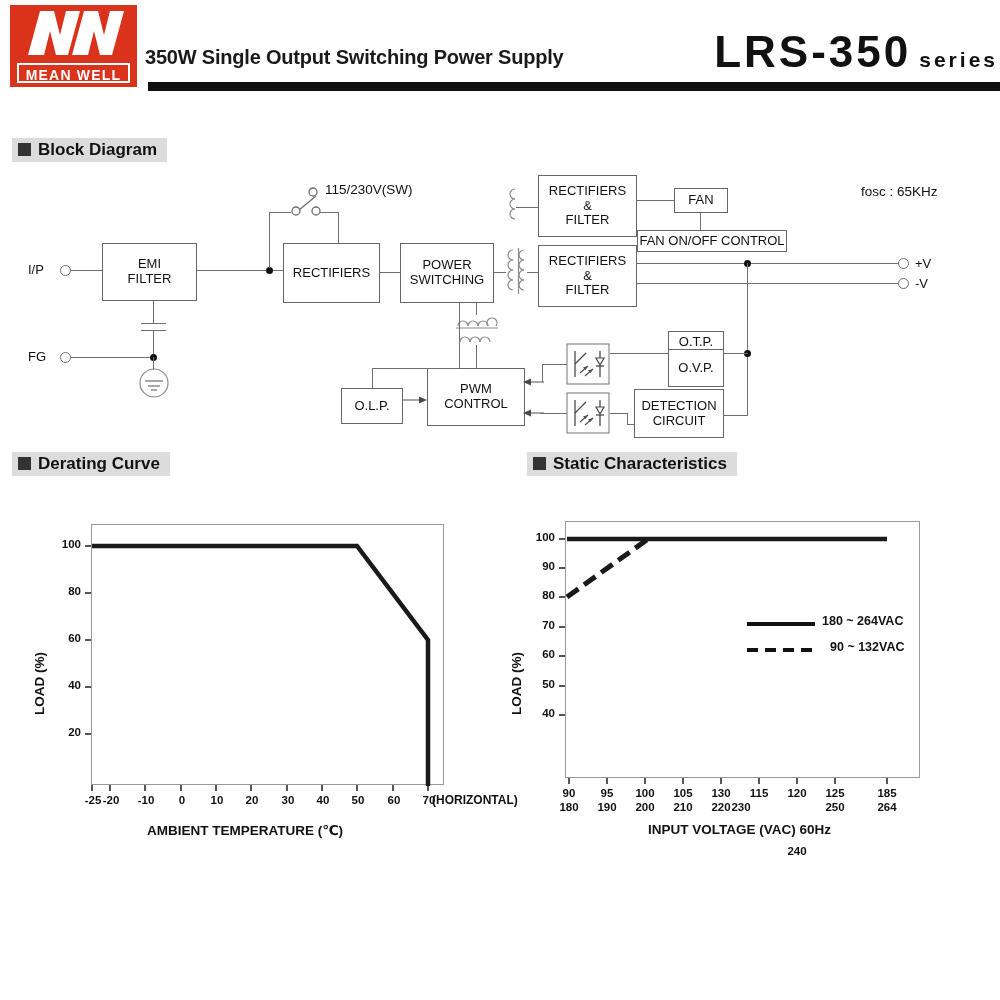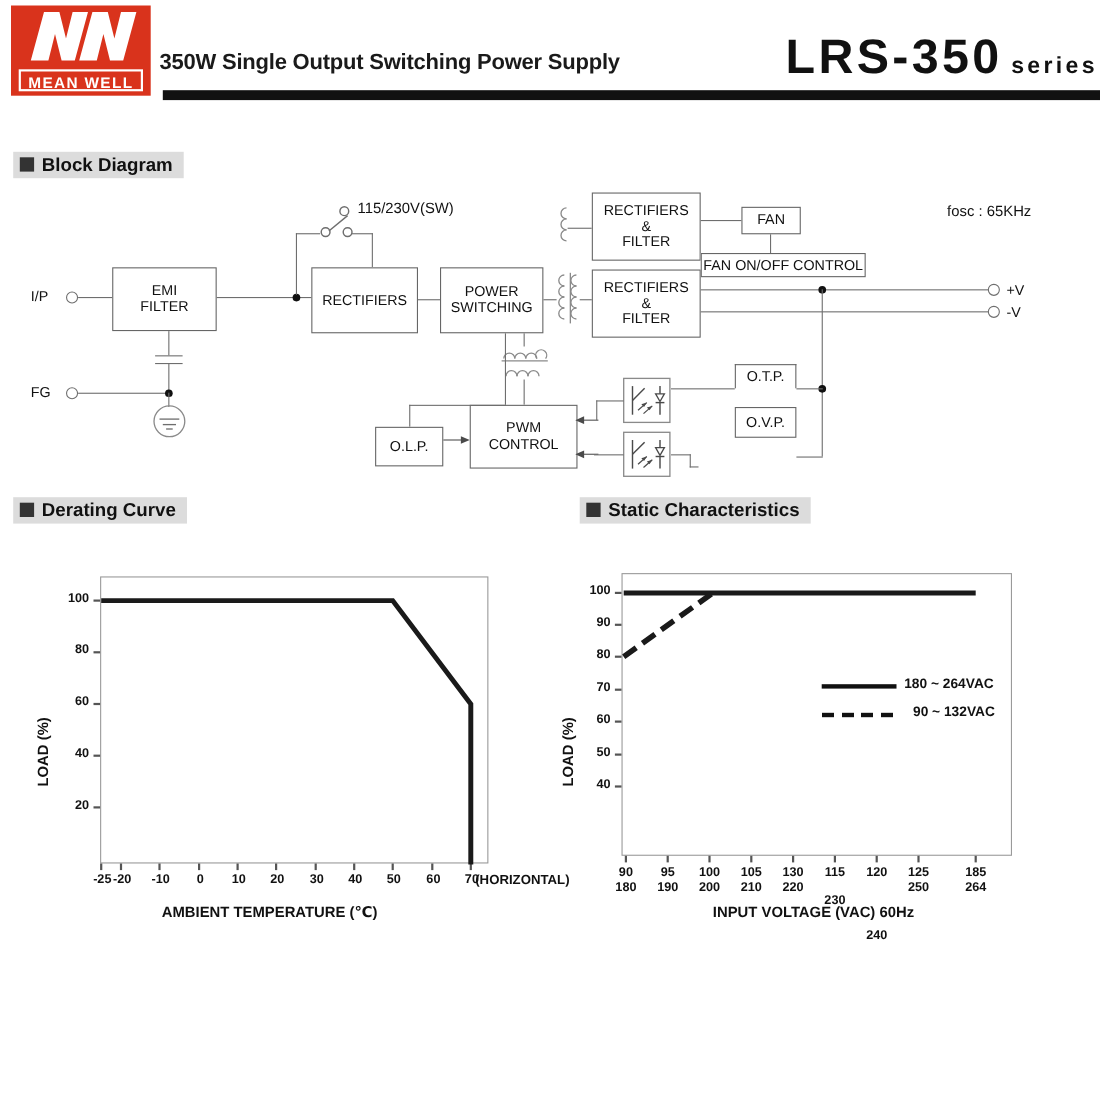--- a/index.html
+++ b/index.html
@@ -281,28 +281,34 @@
   <div class="wire wh" style="left:540px;top:253px;width:27px;"></div>
   <svg style="position:absolute;left:523px;top:244px;" width="22" height="18">
     <line x1="21" y1="9" x2="7" y2="9" stroke="#6e6e6e" stroke-width="1.2"></line>
     <polygon points="0,9 8,5.5 8,12.5" fill="#4a4a4a"></polygon>
   </svg>
 
   <div class="wire wh" style="left:610px;top:193px;width:58px;"></div>
   <div class="bx" style="left:668px;top:171px;width:56px;height:22px;border-bottom:none;">
     <span>O.T.P.</span>
   </div>
-  <div class="bx" style="left:668px;top:210px;width:56px;height:28px;">
+  <div class="bx" style="left:668px;top:189px;width:56px;height:38px;">
     <span>O.V.P.</span>
   </div>
   <div class="wire wh" style="left:724px;top:193px;width:24px;"></div>
 
   <div class="wire wh" style="left:610px;top:253px;width:18px;"></div>
   <div class="wire wv" style="left:627px;top:253px;height:12px;"></div>
   <div class="wire wh" style="left:627px;top:264px;width:8px;"></div>
+  <div class="bx" style="left:634px;top:229px;width:90px;height:49px;">
+    <div>
+      <div>DETECTION</div>
+      <div>CIRCUIT</div>
+    </div>
+  </div>
   <div class="wire wh" style="left:724px;top:255px;width:24px;"></div>
 </div>
 
 <div class="sechdr" style="left:12px;top:452px;">
   <span class="bullet"></span><span>Derating Curve</span>
 </div>
 
 <div class="chartwrap" id="chart1" style="left:0;top:500px;width:520px;height:360px;">
 
   <div class="plot" style="left:91px;top:24px;width:353px;height:261px;"></div>
@@ -389,21 +395,21 @@
   <div class="tick" style="left:182px;top:278px;width:2px;height:6px;"></div>
   <div class="xlab" style="left:162px;top:287px;width:42px;">105</div>
   <div class="xlab" style="left:162px;top:301px;width:42px;">210</div>
 
   <div class="tick" style="left:220px;top:278px;width:2px;height:6px;"></div>
   <div class="xlab" style="left:200px;top:287px;width:42px;">130</div>
   <div class="xlab" style="left:200px;top:301px;width:42px;">220</div>
 
   <div class="tick" style="left:258px;top:278px;width:2px;height:6px;"></div>
   <div class="xlab" style="left:238px;top:287px;width:42px;">115</div>
-  <div class="xlab" style="left:238px;top:301px;width:42px;margin-top:12px;">230</div>
+  <div class="xlab" style="left:220px;top:301px;width:42px;">230</div>
 
   <div class="tick" style="left:296px;top:278px;width:2px;height:6px;"></div>
   <div class="xlab" style="left:276px;top:287px;width:42px;">120</div>
   <div class="xlab" style="left:276px;top:301px;width:42px;margin-top:44px;">240</div>
 
   <div class="tick" style="left:334px;top:278px;width:2px;height:6px;"></div>
   <div class="xlab" style="left:314px;top:287px;width:42px;">125</div>
   <div class="xlab" style="left:314px;top:301px;width:42px;">250</div>
 
   <div class="tick" style="left:386px;top:278px;width:2px;height:6px;"></div>

